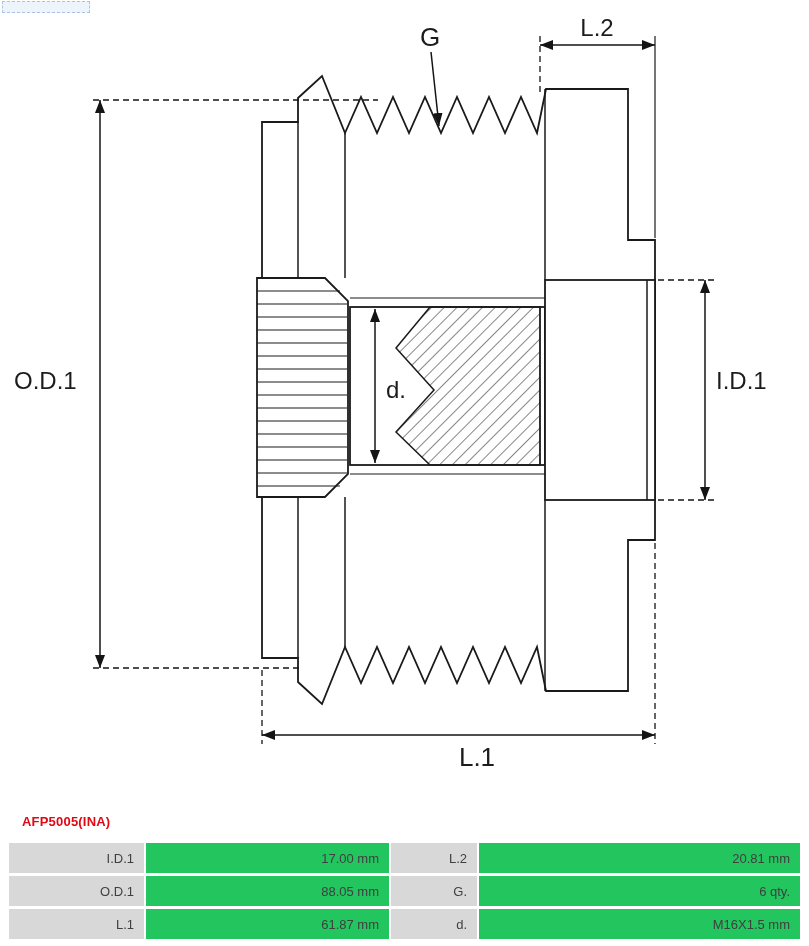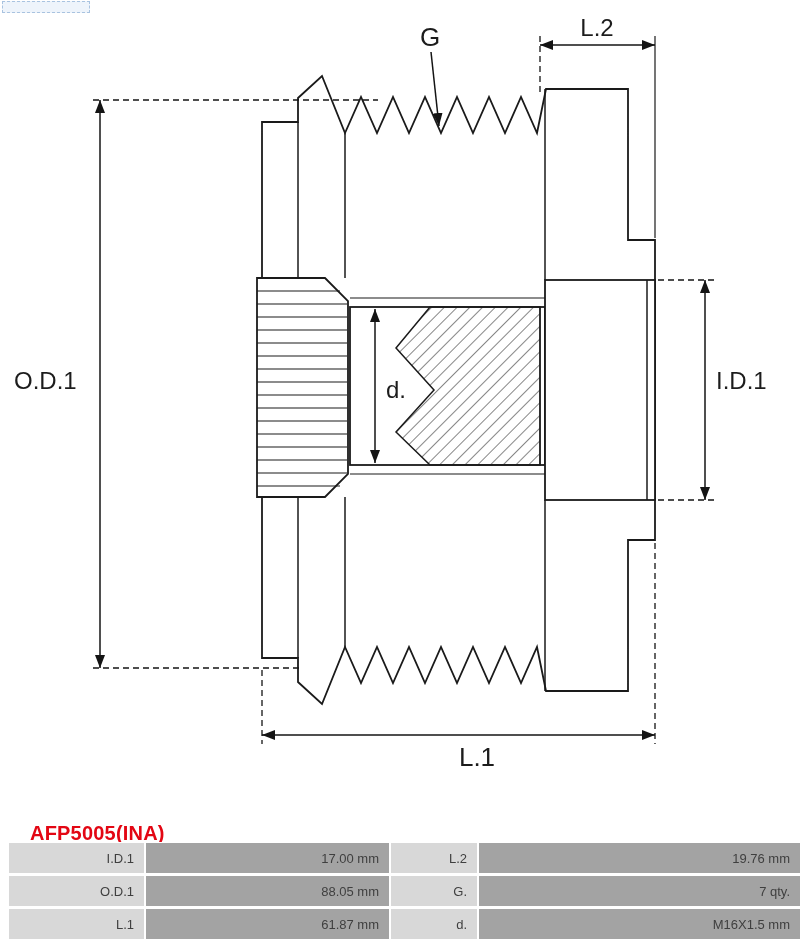--- a/index.html
+++ b/index.html
@@ -13,34 +13,34 @@
   }
   svg.drawing { position:absolute; top:0; left:0; display:block; }
   .outline  { fill:#ffffff; stroke:#1a1a1a; stroke-width:1.8; stroke-linejoin:miter; }
   .iline    { fill:none; stroke:#1a1a1a; stroke-width:1.5; }
   .thin     { fill:none; stroke:#1a1a1a; stroke-width:1.2; }
   .dim      { fill:none; stroke:#141414; stroke-width:1.5; }
   .ext      { fill:none; stroke:#141414; stroke-width:1.3; stroke-dasharray:6 4; }
   .dim-text { font-family:"Liberation Sans", sans-serif; font-size:24px; fill:#1c1c1c; }
   .dim-text.big { font-size:26px; }
   .part-title {
-    position:absolute; top:806px; left:14px; margin:16px;
-    font-size:20px; font-weight:700; letter-spacing:0.2px;
+    position:absolute; top:806px; left:14px; margin:8px;
+    font-size:13px; font-weight:700; letter-spacing:0.2px;
   }
   table.specs {
     position:absolute; top:842px; left:8px; width:793px;
     border-collapse:separate; border-spacing:0;
     font-size:13px; color:#3f3f3f;
   }
   table.specs td {
     padding:7px 10px; height:16px; text-align:right; vertical-align:middle;
     border:1px solid #ffffff; border-bottom:2px solid #ffffff;
   }
   td.lab { background:#d8d8d8; }
-  td.val { background:#a3a3a3; }
+  td.val { background:#22c55e; }
 </style>
 </head>
 <body>
 
 <div class="logo-strip"></div>
 
 <svg class="drawing" width="809" height="795" viewBox="0 0 809 795" xmlns="http://www.w3.org/2000/svg">
   <defs>
     <marker id="arr-e" markerWidth="14" markerHeight="10" refX="13" refY="5" orient="auto" markerUnits="userSpaceOnUse">
       <path d="M0 0 L13 5 L0 10 Z" fill="#141414"></path>
@@ -152,27 +152,27 @@
     <col style="width:137px">
       <col style="width:245px">
       <col style="width:88px">
       <col style="width:323px">
   </colgroup>
   <tbody>
     <tr>
       <td class="lab">I.D.1</td>
       <td class="val">17.00 mm</td>
       <td class="lab">L.2</td>
-      <td class="val">19.76 mm</td>
+      <td class="val">20.81 mm</td>
     </tr>
     <tr>
       <td class="lab">O.D.1</td>
       <td class="val">88.05 mm</td>
       <td class="lab">G.</td>
-      <td class="val">7 qty.</td>
+      <td class="val">6 qty.</td>
     </tr>
     <tr>
       <td class="lab">L.1</td>
       <td class="val">61.87 mm</td>
       <td class="lab">d.</td>
       <td class="val">M16X1.5 mm</td>
     </tr>
   </tbody>
 </table>
 

